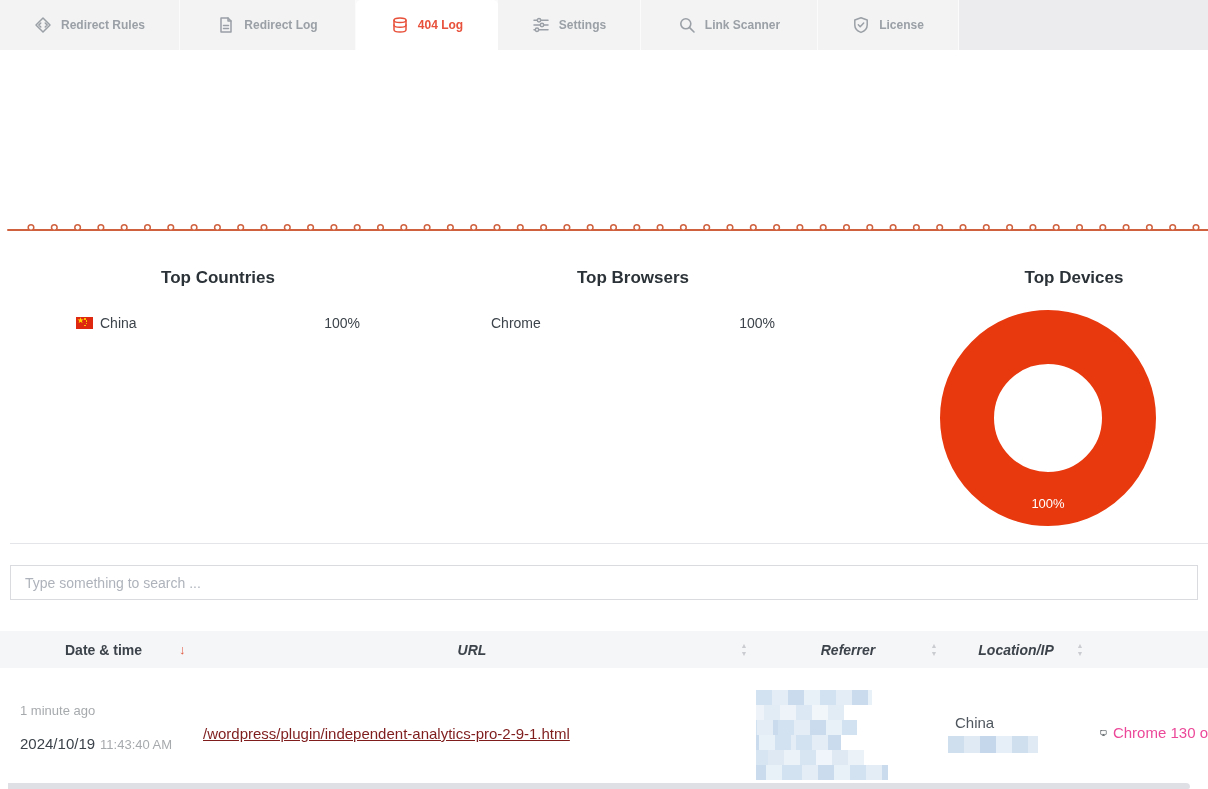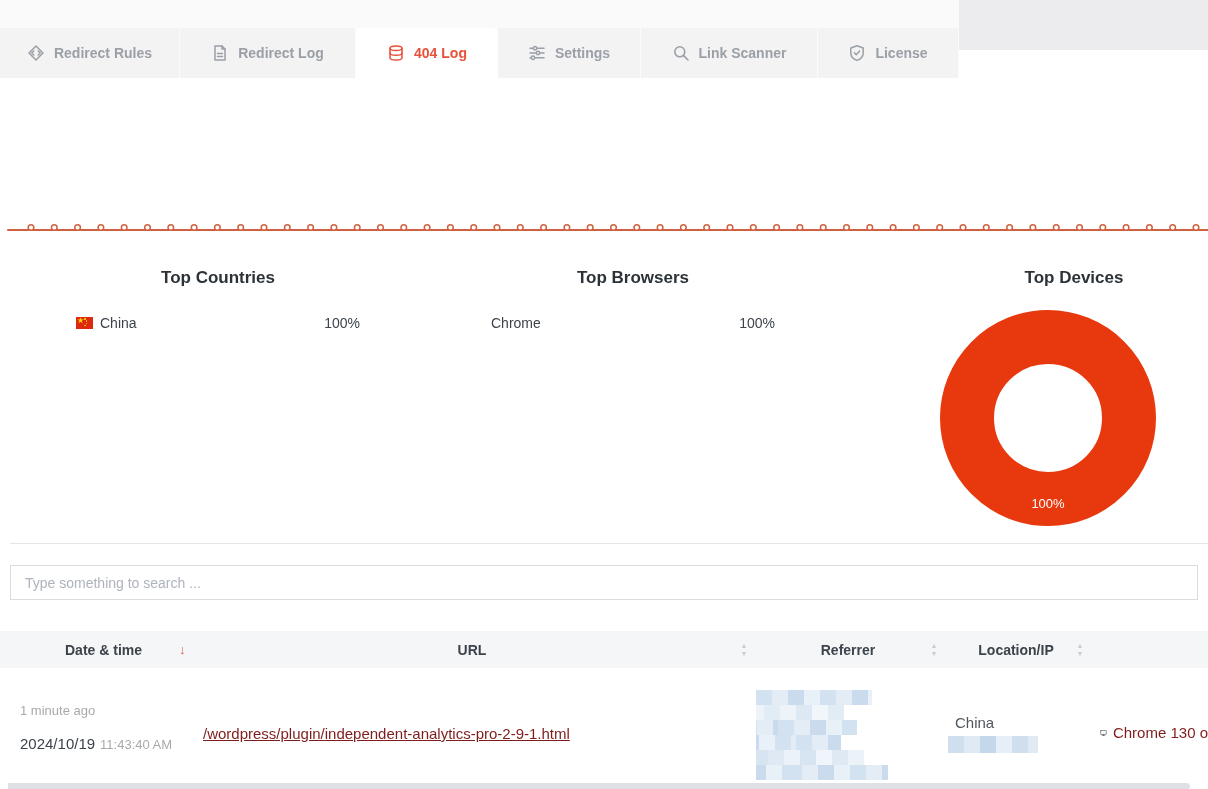--- a/index.html
+++ b/index.html
@@ -3,22 +3,22 @@
 <meta charset="utf-8">
 <style>
   html,body{margin:0;padding:0;background:#fff;}
   .page{position:relative;width:1208px;height:789px;background:#fff;overflow:hidden;
         font-family:"Liberation Sans",sans-serif;color:#3c434a;}
   .page *{box-sizing:border-box;}
 
   
   .tabbar{position:absolute;top:0;left:0;width:1208px;height:50px;background:#fafafb;display:flex;}
   .tab{display:flex;align-items:center;justify-content:center;gap:9px;height:50px;
-       background:#f3f3f4;color:#9aa0a6;font-weight:bold;font-size:14px;cursor:pointer;
-       border-right:1px solid #fbfbfc;margin-top:28px;}
+       background:#f3f3f4;color:#9aa0a6;font-weight:bold;font-size:12px;cursor:pointer;
+       border-right:1px solid #fbfbfc;}
   .tab svg{flex:0 0 auto;}
   .tab.active{background:#ffffff;color:#e8513b;border-radius:5px 5px 0 0;border-right:none;}
   .tab-filler{flex:1;background:#ececee;height:50px;}
 
   
   .chart-svg{position:absolute;left:0;top:219px;}
 
   
   .stat-col{position:absolute;top:268px;}
   .stat-title{font-weight:bold;font-size:17px;color:#2c3338;text-align:center;}
@@ -37,21 +37,21 @@
   .divider{position:absolute;left:10px;top:543px;width:1198px;height:1px;background:#e3e5e8;}
   .search-input{position:absolute;left:10px;top:565px;width:1188px;height:35px;
                 border:1px solid #d9dbde;border-radius:0;padding:0 14px;font-size:14px;
                 color:#3c434a;outline:none;font-family:"Liberation Sans",sans-serif;}
   .search-input::placeholder{color:#aeb3bb;}
 
   
   .thead{position:absolute;left:0;top:631px;width:1208px;height:37px;background:#f5f6f8;}
   .hc{position:absolute;top:0;height:37px;display:flex;align-items:center;gap:6px;
       font-weight:bold;font-size:14px;color:#3c434a;cursor:pointer;}
-  .hc.centered{transform:translateX(-50%);}
+  .hc.centered{transform:translateX(-50%);font-style:italic;}
   .sort-desc{color:#e0563c;font-size:13px;font-weight:bold;}
   .sort-both{display:flex;flex-direction:column;align-items:center;line-height:6px;
              font-size:7px;color:#c9ccd0;gap:2px;}
 
   .trow{position:absolute;left:0;top:668px;width:1208px;height:115px;background:#fff;}
   .cell-muted{color:#a7aaad;font-size:13px;}
   .cell-rel{position:absolute;left:20px;top:35px;}
   .cell-date{position:absolute;left:20px;top:67px;font-size:15px;color:#3c434a;}
   .cell-date .t{font-size:13px;color:#a7aaad;margin-left:5px;}
   .url-link{position:absolute;left:203px;top:57px;font-size:15px;color:#7f1d1d;
@@ -61,21 +61,21 @@
   .mr1{width:116px;}
   .mr2{width:88px;opacity:.65;background-position:8px 0;}
   .mr3{width:101px;background-position:22px 0;}
   .mr4{width:85px;background-position:40px 0;}
   .mr5{width:108px;opacity:.75;background-position:12px 0;}
   .mr6{width:132px;background-position:30px 0;}
   .cell-loc{position:absolute;left:955px;top:46px;font-size:15px;color:#50575e;}
   .ip-mosaic{position:absolute;left:948px;top:68px;width:90px;height:17px;
              background:repeating-linear-gradient(90deg,#cfdfee 0 16px,#e0eaf5 16px 32px,#c5d8eb 32px 48px,#e6eff7 48px 64px);}
   .cell-device{position:absolute;left:1100px;top:56px;width:108px;display:flex;align-items:center;gap:6px;
-               font-size:15px;color:#7f1d1d;white-space:nowrap;overflow:hidden;}
+               font-size:15px;color:#ec4899;white-space:nowrap;overflow:hidden;}
 
   .bottom-bar{position:absolute;left:8px;top:783px;width:1182px;height:6px;
               background:#dee0e6;border-radius:0 6px 3px 0;}
 </style>
 </head>
 <body>
 
 <div class="page">
 
   <div class="tabbar">

